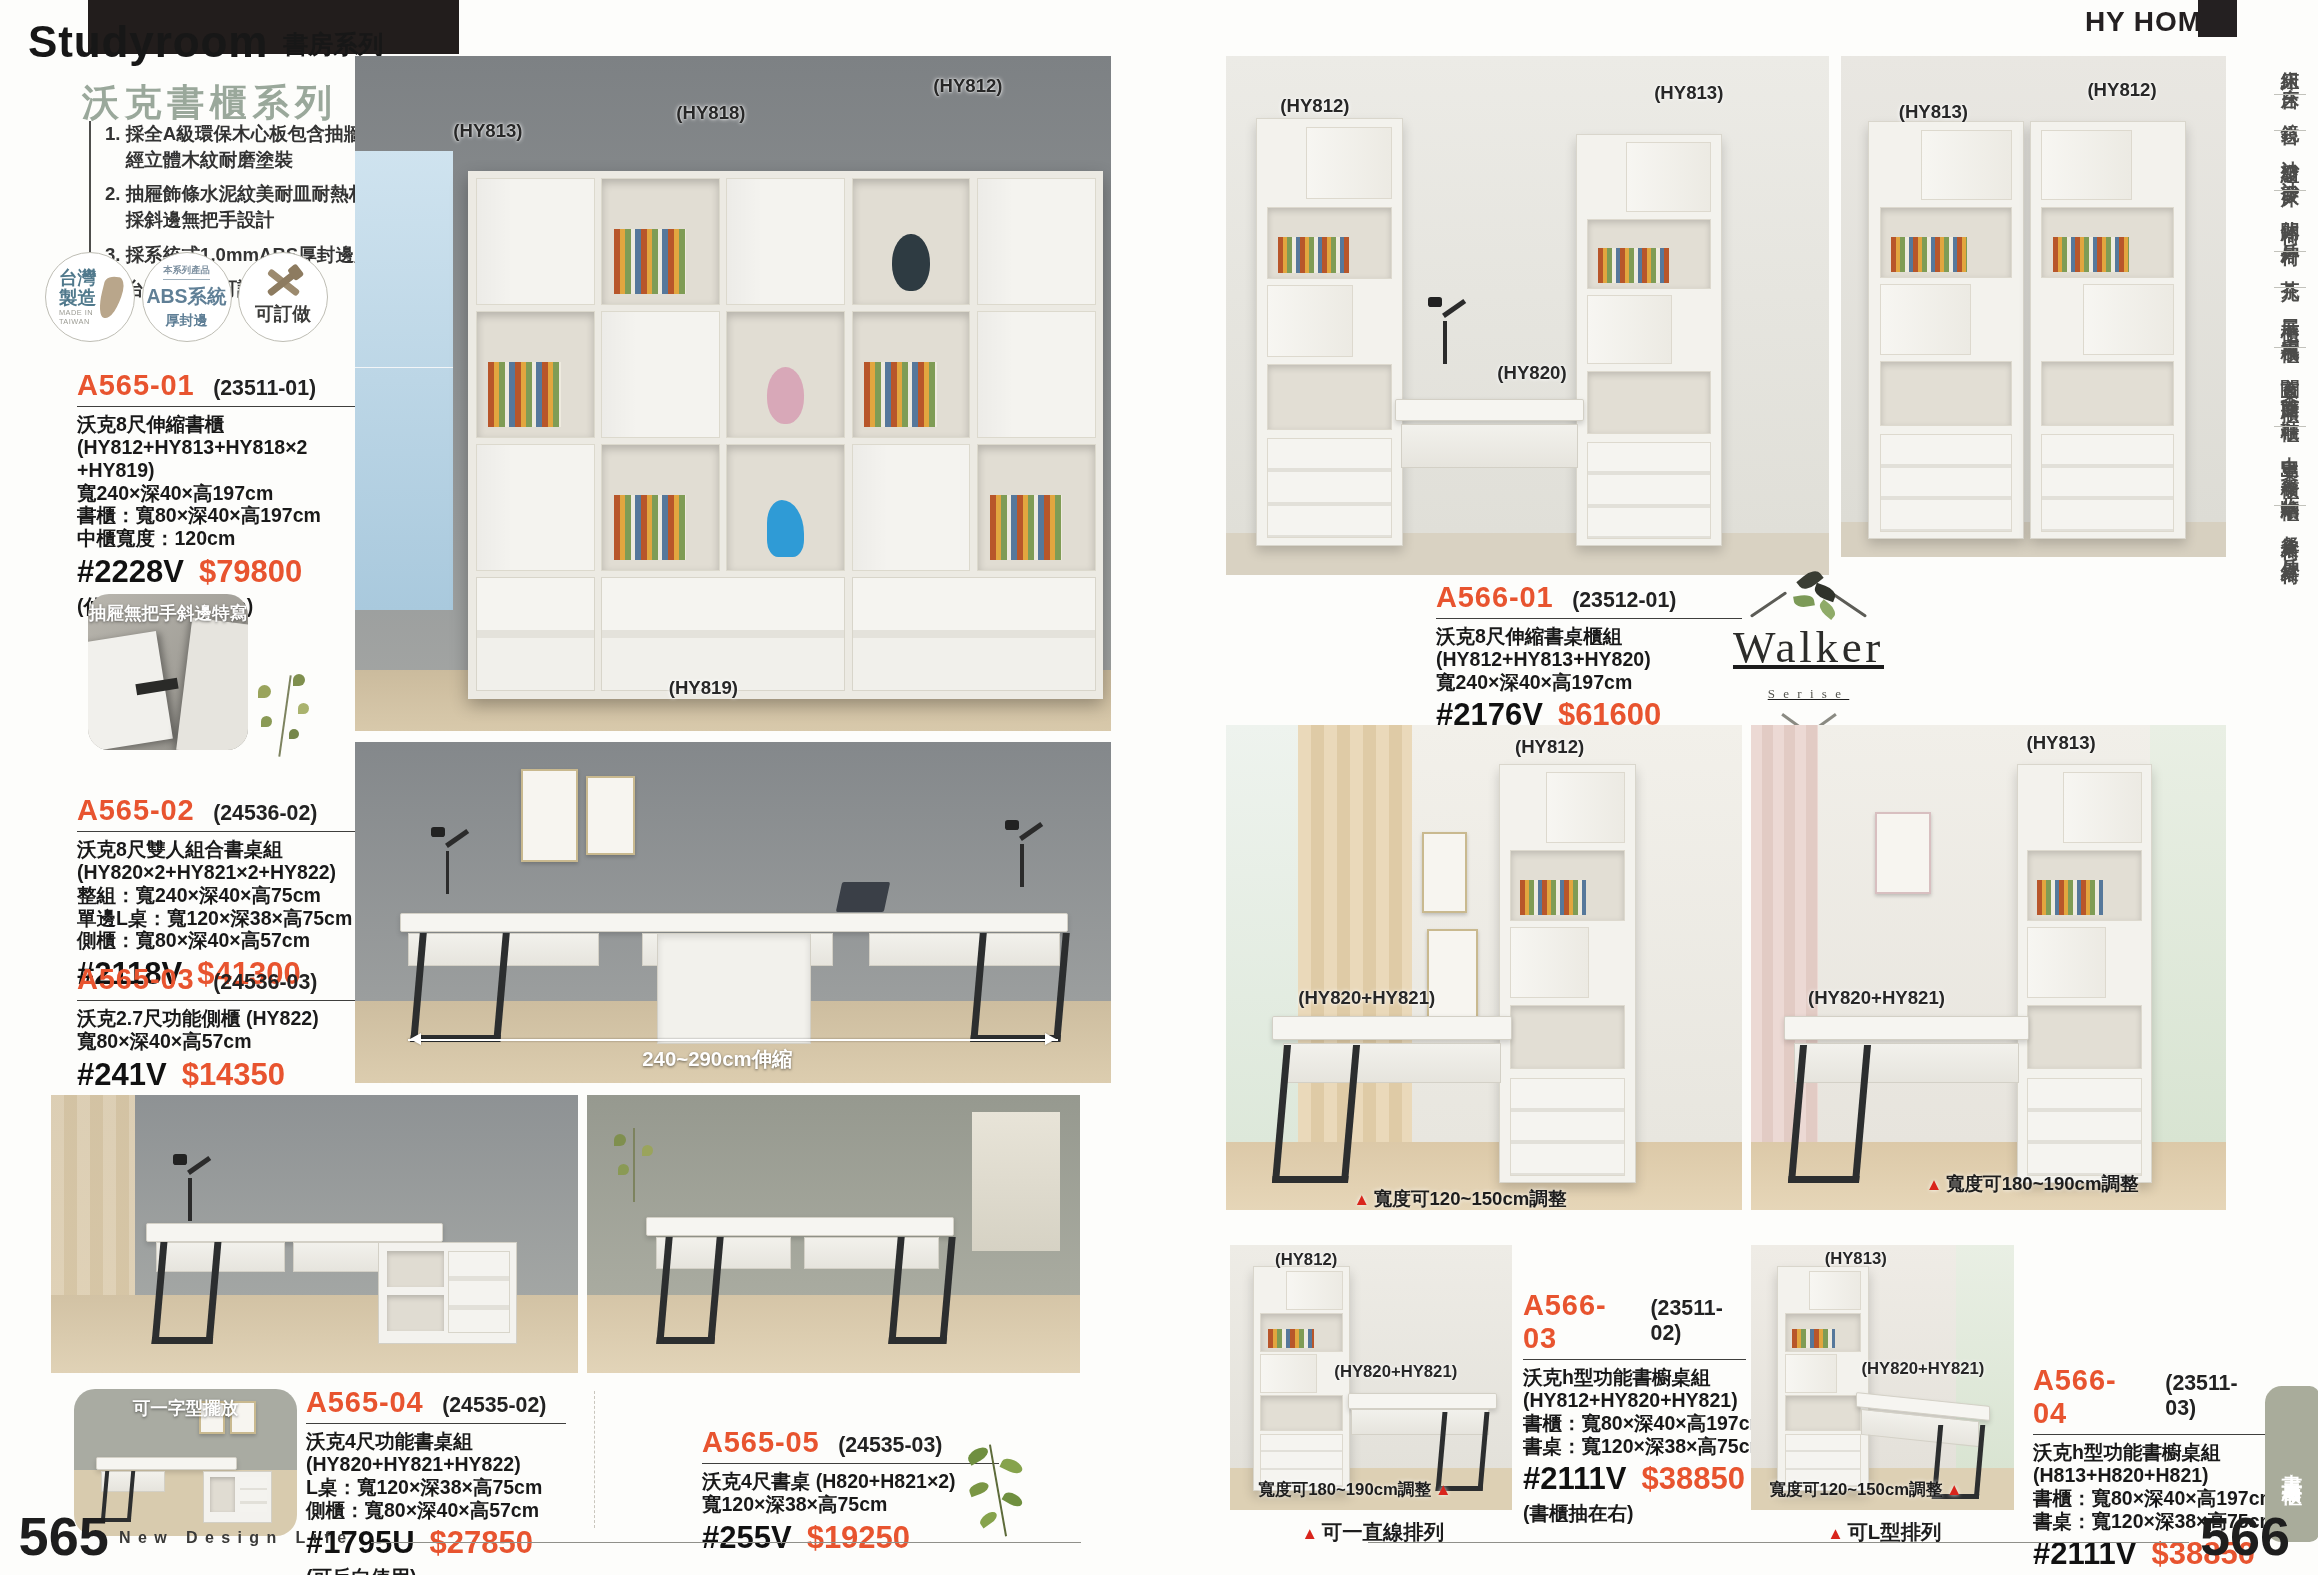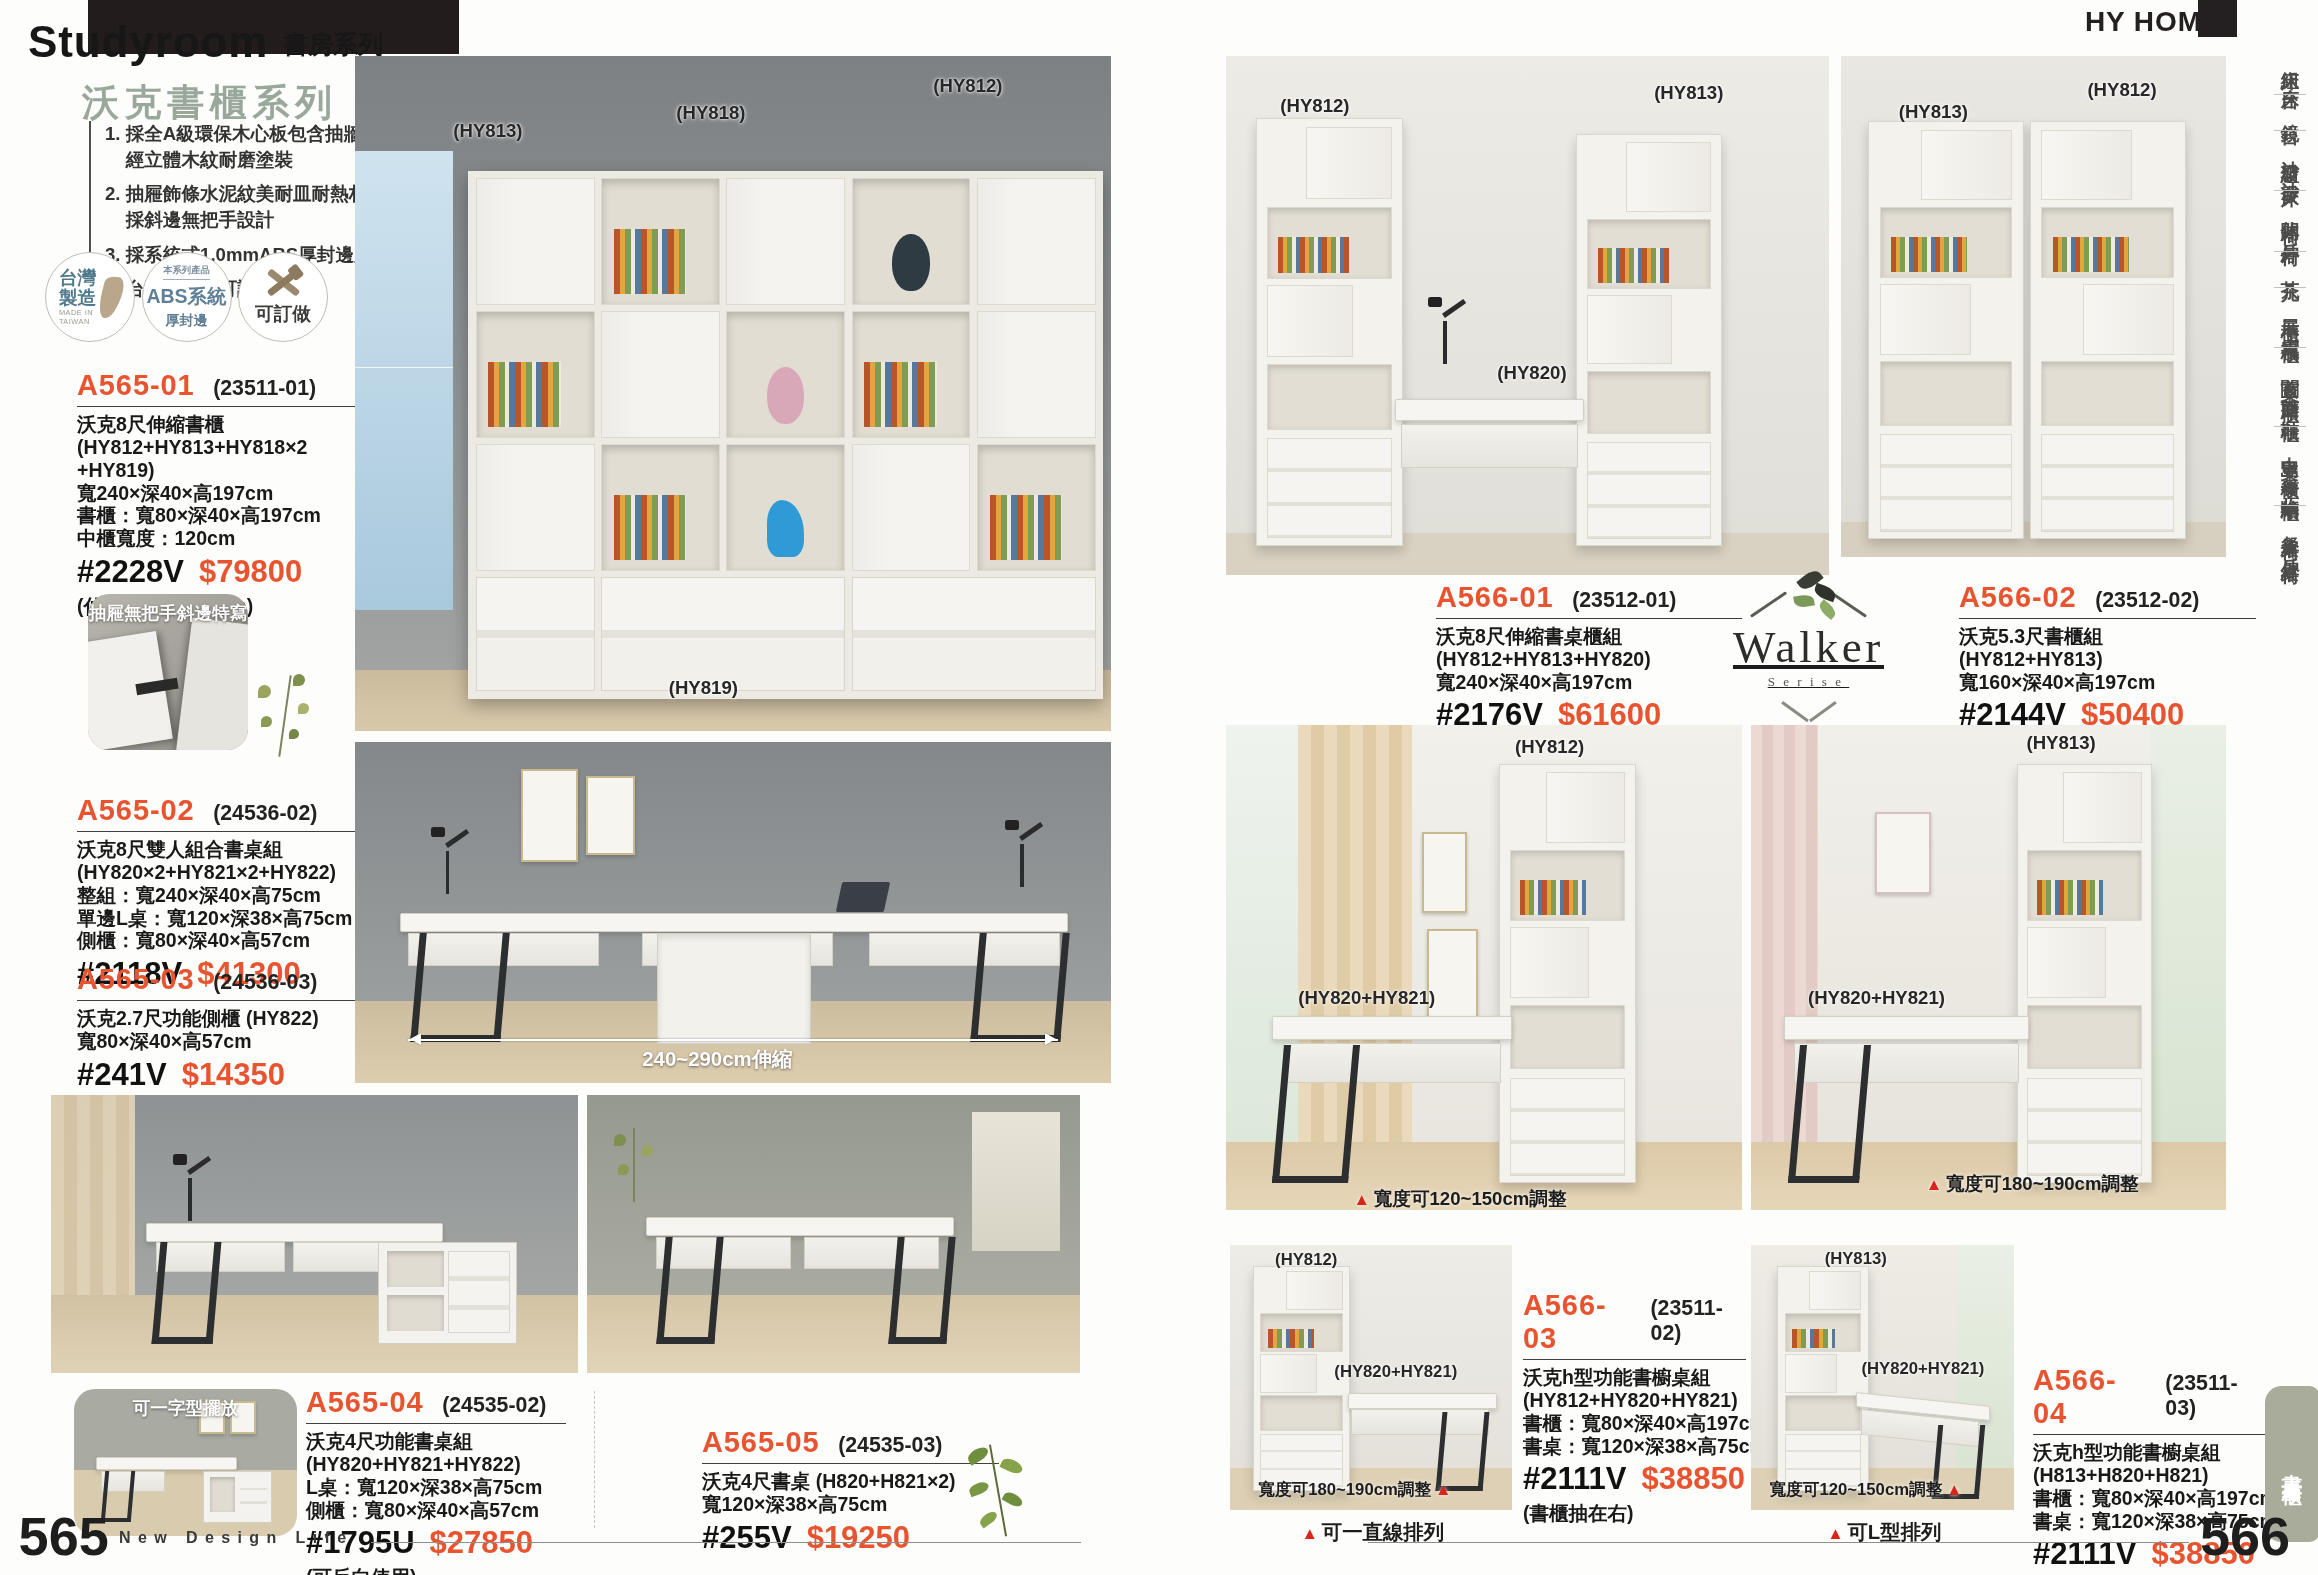--- a/index.html
+++ b/index.html
@@ -88,21 +88,21 @@
   
   .sprig{position:absolute;}
   .sprig i{position:absolute;border-radius:50% 50% 50% 0;}
   .stem{position:absolute;width:1.9px;background:#7d835f;}
   
   .walker{position:absolute;display:flex;flex-direction:column;align-items:center;}
   .wleaf{position:relative;width:111px;height:54px;}
   .wleaf i{position:absolute;border-radius:0 60% 0 60%;}
   .wleaf .sl{position:absolute;width:43px;height:2.8px;background:#5c5c56;border-radius:1.9px;}
   .wname{font-family:"Liberation Serif","DejaVu Serif",serif;font-size:45px;color:#2c2c2a;letter-spacing:3.7px;line-height:1;}
-  .wsub{font-family:"Liberation Serif","DejaVu Serif",serif;font-size:13px;letter-spacing:8.3px;color:#55554f;margin-top:4px;}
+  .wsub{font-family:"Liberation Serif","DejaVu Serif",serif;font-size:13px;letter-spacing:8.3px;color:#55554f;margin-top:16px;}
   .chev{position:relative;width:52px;height:24px;margin-top:9.3px;}
   .chev::before,.chev::after{content:'';position:absolute;top:1.9px;width:32px;height:2.8px;background:#8a8a82;}
   .chev::before{left:0;transform:rotate(36deg);transform-origin:left top;}
   .chev::after{right:0;transform:rotate(-36deg);transform-origin:right top;}
   
   .sidebar{position:absolute;left:2261px;top:48px;width:58px;height:1326px;display:flex;flex-direction:column;align-items:center;}
   .sb-item{writing-mode:vertical-rl;font-size:18.6px;font-weight:bold;color:#4c4c4a;letter-spacing:2.8px;margin:6.5px 0;}
   .sb-sep{width:32px;border-top:1.9px solid #c2c2bb;margin:8.3px 0;}
   .sb-badge{position:absolute;left:2265px;top:1386px;width:54px;height:156px;background:#a9ac9b;
             border-radius:16.7px 9.3px 9.3px 16.7px;display:flex;align-items:center;justify-content:center;}
@@ -461,33 +461,20 @@
       <i style="left:45px;top:1.9px;width:24px;height:14px;background:#3a3d33;transform:rotate(-40deg);"></i>
       <i style="left:61px;top:15px;width:22px;height:13px;background:#2f322a;transform:rotate(20deg);"></i>
       <i style="left:41px;top:24px;width:20.4px;height:12px;background:#7c9a57;transform:rotate(-10deg);"></i>
       <i style="left:65px;top:33px;width:18.6px;height:11px;background:#8fab68;transform:rotate(40deg);"></i>
     </div>
     <div class="wname">Walker</div>
     <div class="wsub">Serise</div>
     <div class="chev"></div>
   </div>
 
-  <div class="product" style="left:1959px;top:581px;width:297px;">
-    <div class="code-row">
-        <span class="pid">A566-02</span>
-      <span class="pcode">(23512-02)</span>
-      </div>
-    <div class="plines">沃克5.3尺書櫃組
-(HY812+HY813)
-寬160×深40×高197cm</div>
-    <div class="price-row">
-        <span class="sku">#2144V</span>
-      <span class="price">$50400</span>
-      </div>
-  </div>
 
   <div class="photo" style="left:1226px;top:725px;width:516px;height:485px;">
     <div class="wall" style="height:86%;background:linear-gradient(180deg,#f2f0ea,#e8e6df);"></div>
     <div class="win" style="left:0;top:0;width:14%;height:86%;background:linear-gradient(180deg,#eef3ee,#dde8da);"></div>
     <div class="curtain" style="left:14%;top:0;width:22%;height:86%;"></div>
     <div class="floor" style="height:14%;background:linear-gradient(180deg,#dcc9a8,#e6d6b8);"></div>
     <div class="frame" style="left:38%;top:22%;width:8%;height:16%;"></div>
     <div class="frame" style="left:39%;top:42%;width:9%;height:18%;"></div>
     <div class="tw" style="left:53%;top:8%;width:26%;height:86%;">
       <div class="s d r1"></div>

